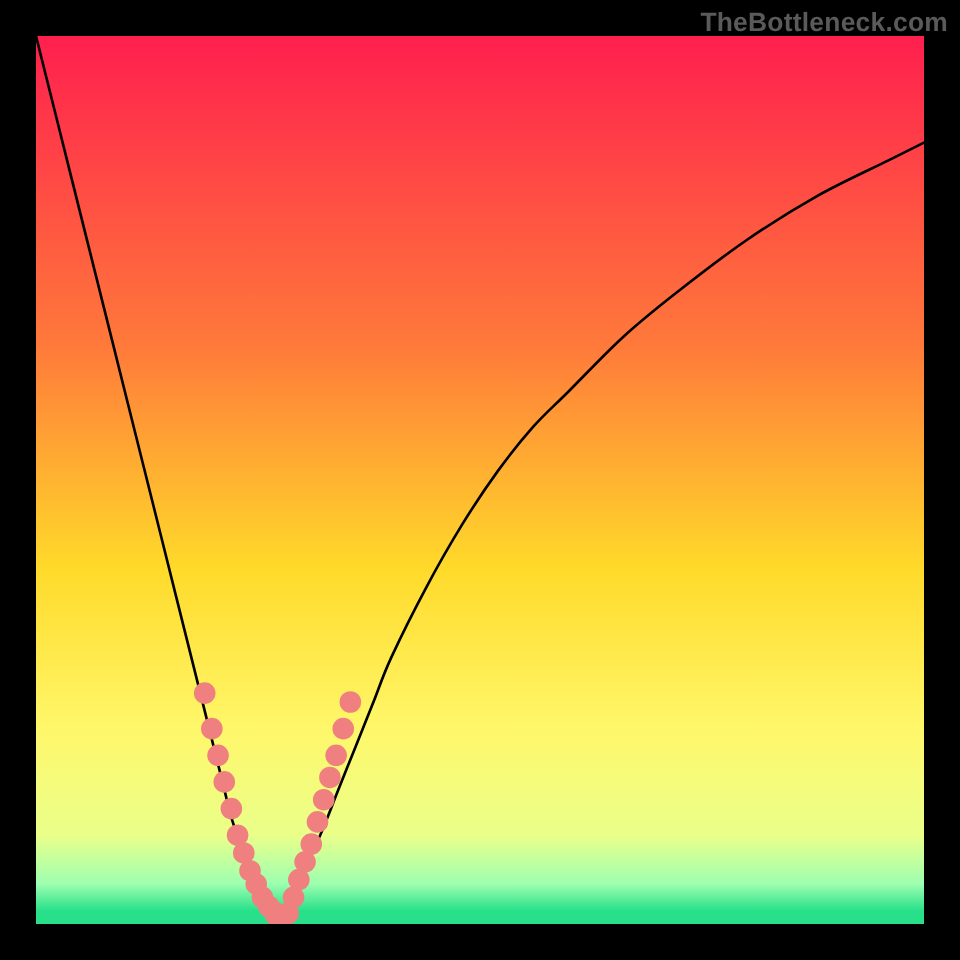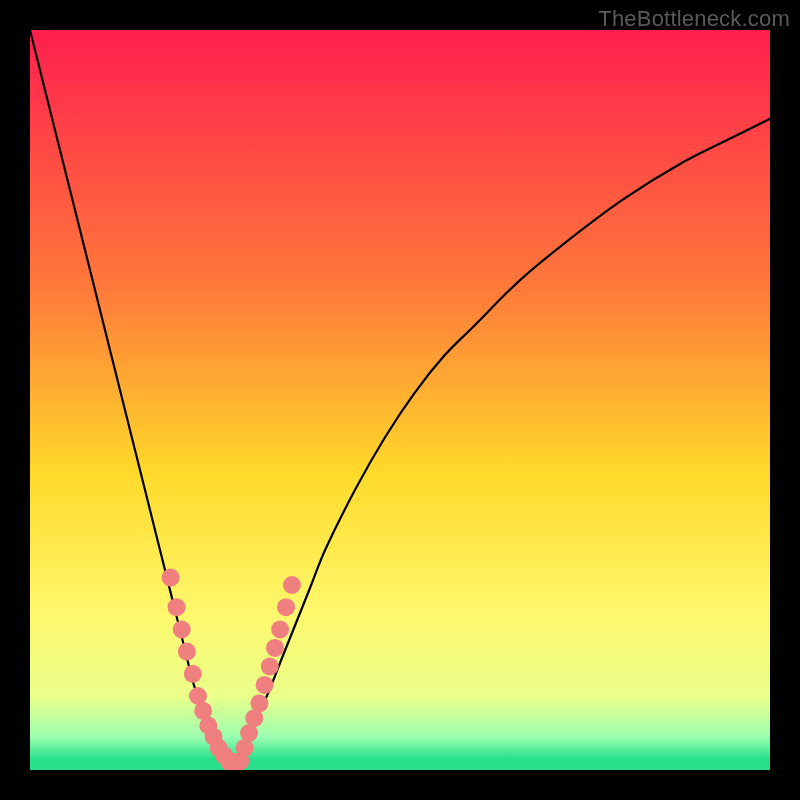--- a/index.html
+++ b/index.html
@@ -25,21 +25,21 @@
     top: 0;
     width: 740px;
     height: 740px;
   }
   .watermark {
     position: absolute;
     top: 6px;
     right: 10px;
     color: #5a5a5a;
     font-size: 22px;
-    font-weight: 400;
+    font-weight: 700;
     letter-spacing: 0.2px;
     user-select: none;
   }
   svg { display: block; }
 </style>
 </head>
 <body>
 
 <div class="watermark">TheBottleneck.com</div>
 

